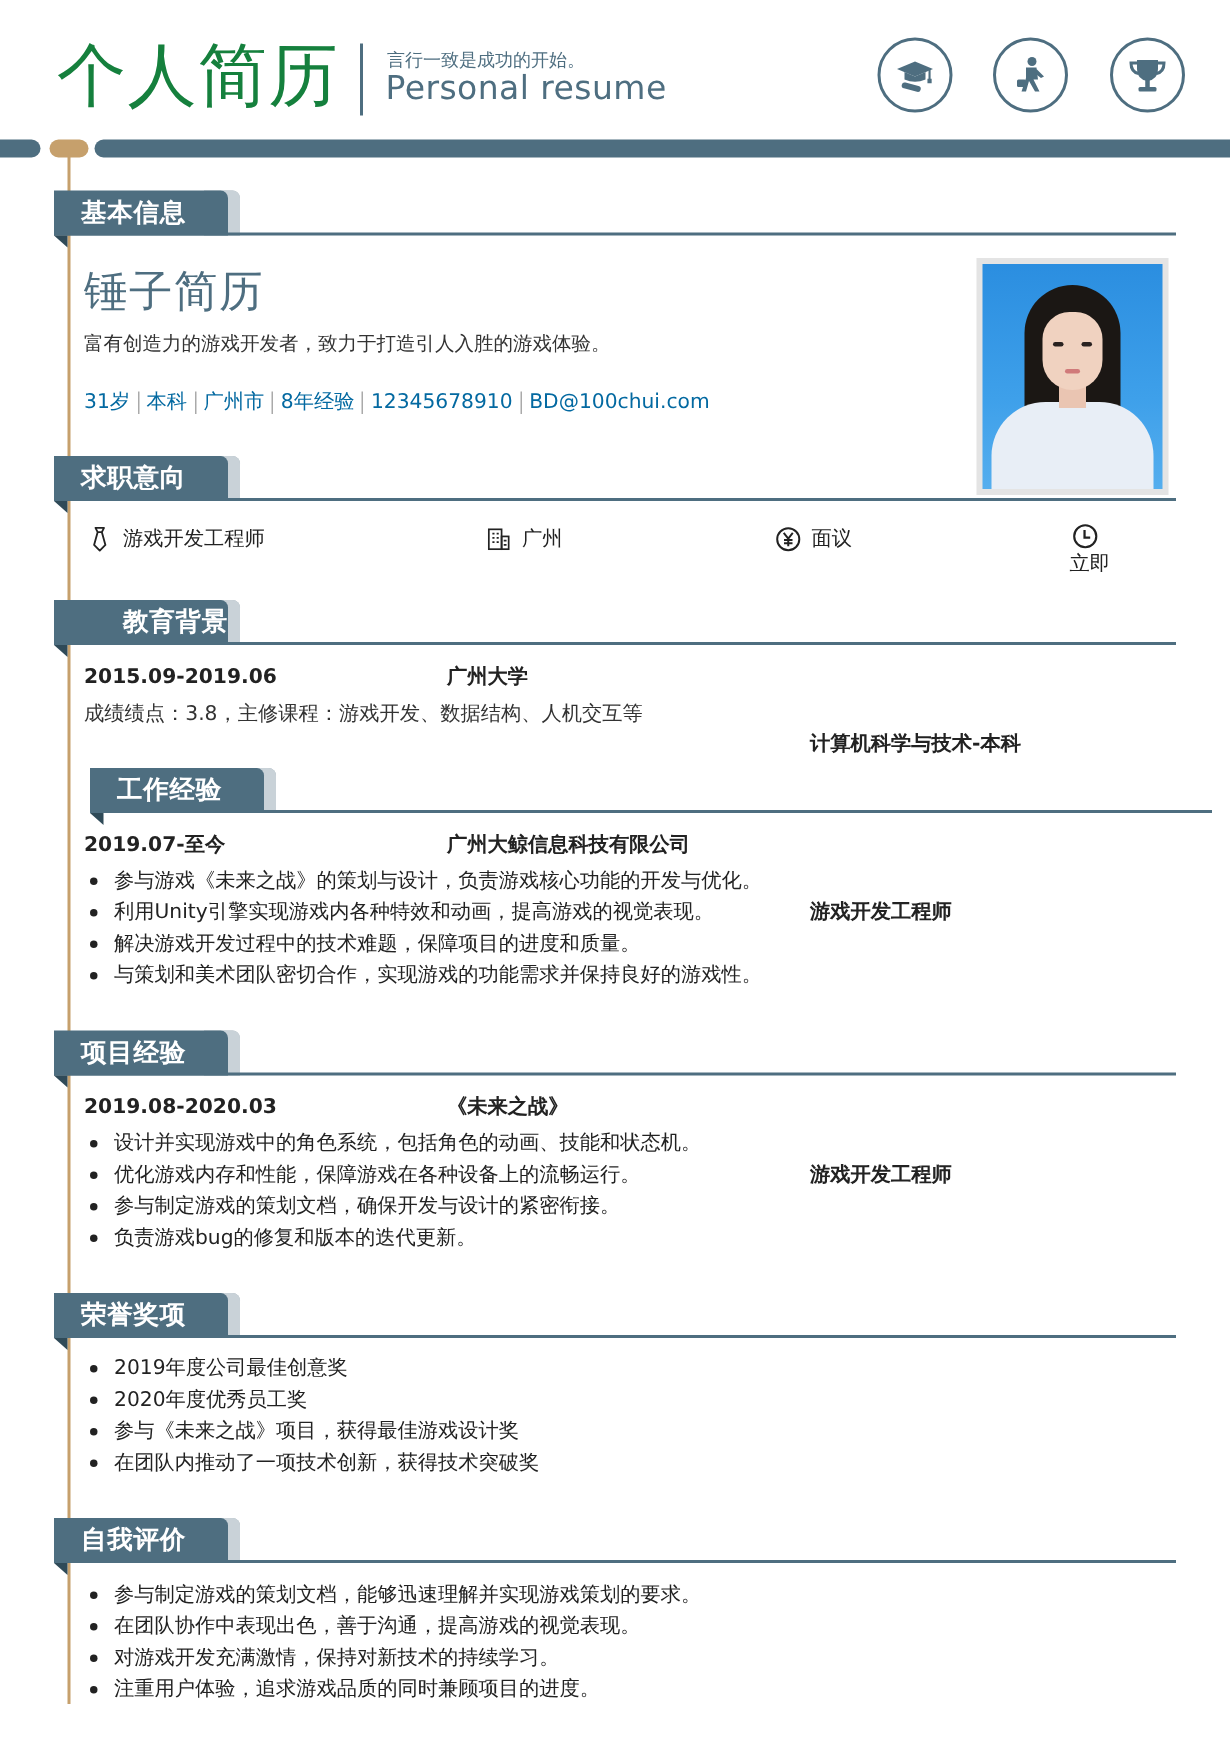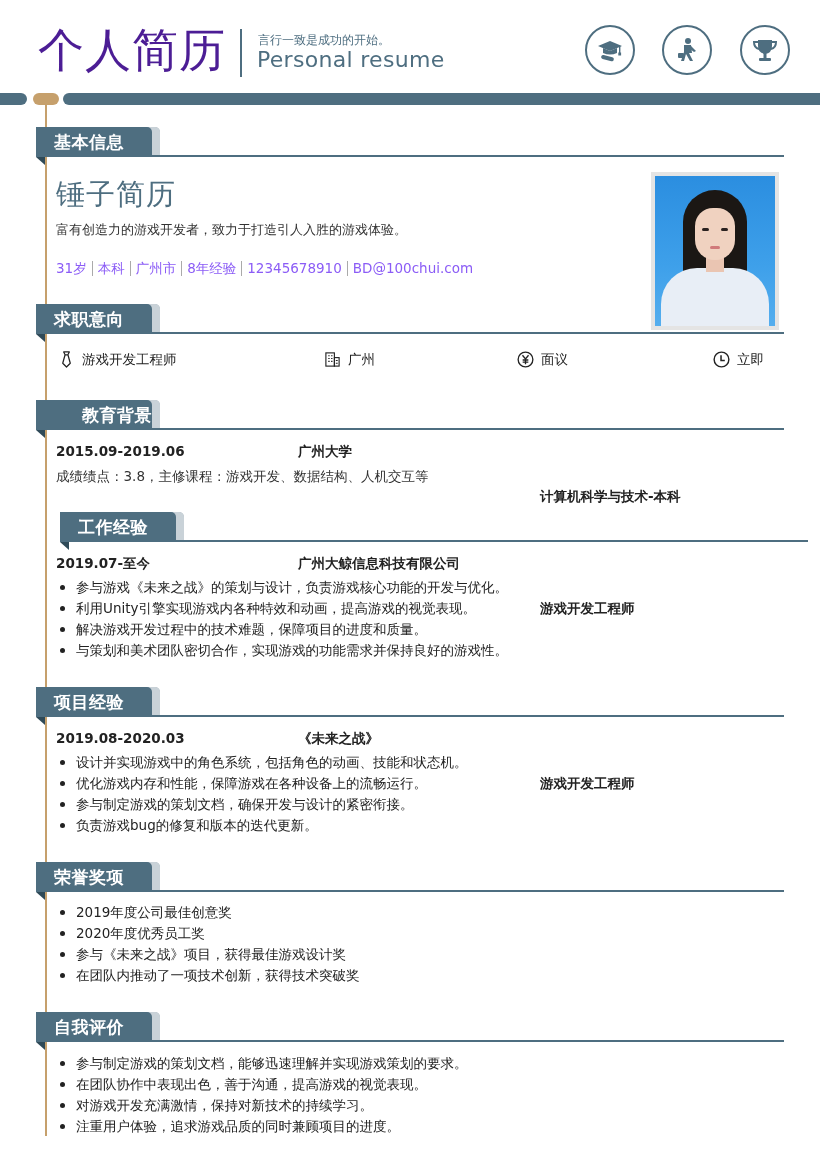--- a/index.html
+++ b/index.html
@@ -1,20 +1,20 @@
 <!DOCTYPE html>
 <html><head>
 <meta charset="utf-8">
 <style>
   * { box-sizing: border-box; margin: 0; padding: 0; }
   html, body { width: 820px; height: 1160px; background: #ffffff; overflow: hidden; }
   body { font-family: "DejaVu Sans", "Liberation Sans", sans-serif; color: #222; position: relative; }
 
   
-  .hdr-title { position: absolute; left: 38px; top: 22px; font-size: 46px; letter-spacing: 1px; color: #4c1d95; line-height: 56px; }
+  .hdr-title { position: absolute; left: 38px; top: 22px; font-size: 46px; letter-spacing: 1px; color: #15803d; line-height: 56px; }
   .hdr-divider { position: absolute; left: 240px; top: 29px; width: 2px; height: 48px; background: #4e6e80; }
   .hdr-slogan { position: absolute; left: 258px; top: 32px; font-size: 12px; color: #4e6e80; line-height: 16px; }
   .hdr-en { position: absolute; left: 257px; top: 46px; font-size: 22px; color: #4e6e80; line-height: 28px; letter-spacing: 0.3px; }
   .hdr-icon { position: absolute; top: 25px; width: 50px; height: 50px; border: 2px solid #4e6e80; border-radius: 50%; display: flex; align-items: center; justify-content: center; }
   .hdr-icon svg { width: 28px; height: 28px; }
 
   .bar-left { position: absolute; left: -10px; top: 93px; width: 37px; height: 12px; background: #4e6e80; border-radius: 6px; }
   .bar-knob { position: absolute; left: 33px; top: 93px; width: 26px; height: 12px; background: #c6a06c; border-radius: 6px; }
   .bar-main { position: absolute; left: 63px; top: 93px; width: 780px; height: 12px; background: #4e6e80; border-radius: 6px; }
   .timeline { position: absolute; left: 45px; top: 104px; width: 2px; height: 1032px; background: #c6a06c; }
@@ -24,21 +24,21 @@
   .sec-head { position: relative; height: 32px; }
   .sec-tab-shadow { position: absolute; left: 100px; top: 0; width: 24px; height: 30px; background: #aab7bf; border-radius: 0 5px 0 0; }
   .sec-tab-shadow2 { position: absolute; left: 112px; top: 0; width: 12px; height: 30px; background: #c9d2d8; border-radius: 0 5px 0 0; }
   .sec-tab { position: absolute; left: 0; top: 0; width: 116px; height: 30px; background: #4e6e80; border-radius: 0 5px 0 0; color: #fff; font-weight: bold; font-size: 17px; line-height: 30px; padding-left: 18px; letter-spacing: 0.5px; }
   .sec-line { position: absolute; left: 0; top: 28px; width: 748px; height: 2px; background: #4e6e80; }
   .sec-fold { position: absolute; left: 0; top: 30px; width: 0; height: 0; border-top: 8px solid #2f4a58; border-left: 9px solid transparent; }
 
   
   .name { position: absolute; left: 56px; top: 175px; font-size: 29px; color: #4e6e80; line-height: 38px; letter-spacing: 1px; }
   .intro { position: absolute; left: 56px; top: 221px; font-size: 13px; color: #333; line-height: 18px; }
-  .facts { position: absolute; left: 56px; top: 258px; font-size: 13.5px; color: #8b5cf6; line-height: 20px; display: flex; align-items: center; }
+  .facts { position: absolute; left: 56px; top: 258px; font-size: 13.5px; color: #0369a1; line-height: 20px; display: flex; align-items: center; }
   .facts .sep { display: inline-block; width: 1px; height: 15px; background: #aaa; margin: 0 5px; }
 
   .photo-frame { position: absolute; left: 651px; top: 172px; width: 128px; height: 158px; background: #e4e4e4; padding: 4px; }
   .photo { width: 120px; height: 150px; background: linear-gradient(180deg, #2b8ee0 0%, #3ea0ea 60%, #55aeee 100%); position: relative; overflow: hidden; }
   .photo .hair { position: absolute; left: 28px; top: 14px; width: 64px; height: 118px; background: #1b1714; border-radius: 32px 32px 14px 14px; }
   .photo .face { position: absolute; left: 40px; top: 32px; width: 40px; height: 52px; background: #f0d2c0; border-radius: 18px 18px 20px 20px; }
   .photo .neck { position: absolute; left: 51px; top: 78px; width: 18px; height: 18px; background: #eac5b2; }
   .photo .shirt { position: absolute; left: 6px; top: 92px; width: 108px; height: 70px; background: #e8eef6; border-radius: 36px 36px 0 0; }
   .photo .eye { position: absolute; top: 52px; width: 7px; height: 3px; background: #2a2220; border-radius: 2px; }
   .photo .mouth { position: absolute; left: 55px; top: 70px; width: 10px; height: 3px; background: #d07a7a; border-radius: 2px; }
@@ -156,21 +156,21 @@
     </svg>
   <span>广州</span>
 </div>
 <div class="intent-item" style="left:517px;">
   <svg viewBox="0 0 18 18">
       <circle cx="9" cy="9" r="7.8" fill="none" stroke="#222" stroke-width="1.4"></circle>
       <path d="M5.8 4.5 L9 8.5 L12.2 4.5 M9 8.5 L9 14 M6 9.5 L12 9.5 M6 11.8 L12 11.8" fill="none" stroke="#222" stroke-width="1.4"></path>
     </svg>
   <span>面议</span>
 </div>
-<div class="intent-item" style="left:713px;">
+<div class="intent-item" style="left:713px;flex-direction:column;">
   <svg viewBox="0 0 18 18">
       <circle cx="9" cy="9" r="7.8" fill="none" stroke="#222" stroke-width="1.5"></circle>
       <path d="M8.5 4.5 L8.5 10 L12.5 10" fill="none" stroke="#222" stroke-width="1.6"></path>
     </svg>
   <span>立即</span>
 </div>
 
 <div class="sec" style="top:400px;text-align:right;">
   <div class="sec-head">
     <div class="sec-tab-shadow"></div>

